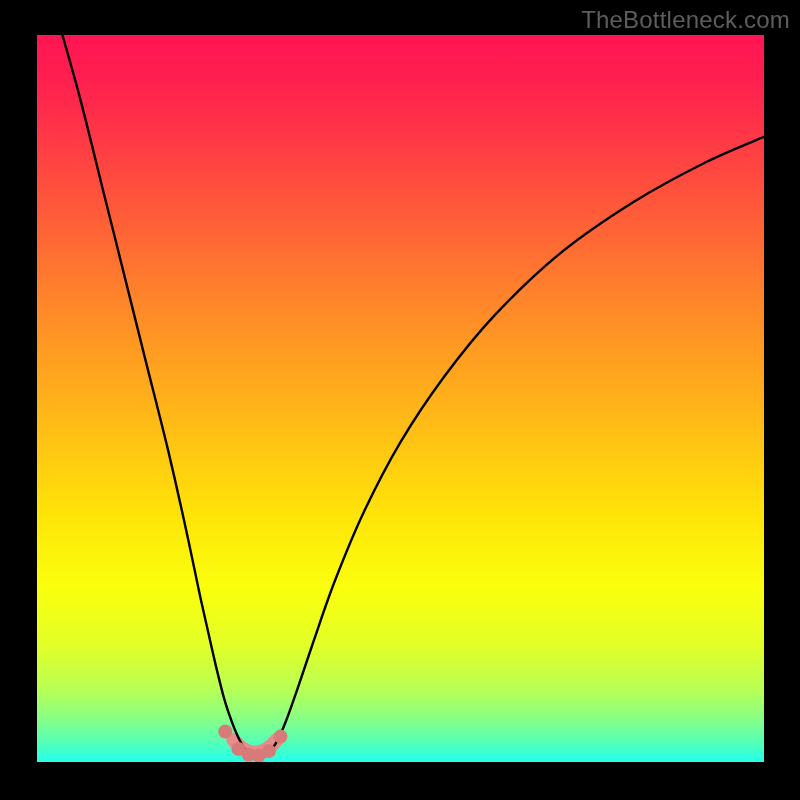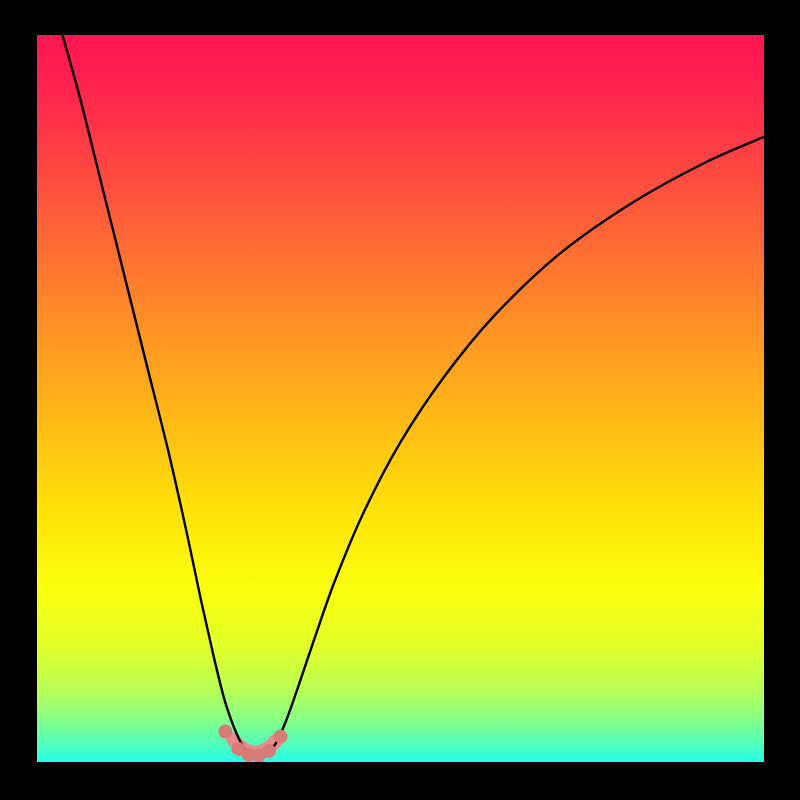--- a/index.html
+++ b/index.html
@@ -58,20 +58,21 @@
     left: 0;
     top: 0;
     width: 727px;
     height: 727px;
   }
 </style>
 </head>
 <body>
 
 <div class="frame">
+  <div class="watermark">TheBottleneck.com</div>
   <div class="plot">
     <svg class="curve" viewBox="0 0 727 727" preserveAspectRatio="none">
       <g>
           <path d="M 196.29000000000002 704.8249999999999 Q 218.10000000000002 730.819, 239.91000000000003 704.8249999999999" fill="none" stroke="#e68d8b" stroke-width="14" stroke-linecap="round"></path>
         </g>
       <path fill="none" stroke="#000" stroke-width="2.4" stroke-linecap="round" d="M 25.4 0.0 C 28.5 10.9, 37.0 40.0, 43.6 65.4 C 50.3 90.9, 58.2 123.6, 65.4 152.7 C 72.7 181.8, 80.0 210.8, 87.2 239.9 C 94.5 269.0, 101.8 298.1, 109.0 327.1 C 116.3 356.2, 124.2 386.5, 130.9 414.4 C 137.5 442.3, 143.6 469.5, 149.0 494.4 C 154.5 519.2, 159.0 542.2, 163.6 563.4 C 168.2 584.6, 172.7 604.6, 176.7 621.6 C 180.7 638.5, 184.1 653.1, 187.6 665.2 C 191.1 677.3, 194.7 686.7, 197.7 694.3 C 200.8 701.9, 203.3 706.8, 205.7 711.0 C 208.2 715.2, 210.2 717.7, 212.3 719.7 C 214.3 721.8, 216.2 722.8, 218.1 723.4 C 220.0 724.0, 222.0 724.0, 223.9 723.4 C 225.9 722.8, 227.3 722.2, 229.7 719.7 C 232.2 717.3, 235.3 714.3, 238.5 708.8 C 241.6 703.4, 245.0 696.1, 248.6 687.0 C 252.3 677.9, 255.7 667.6, 260.3 654.3 C 264.9 641.0, 270.0 625.2, 276.3 607.0 C 282.6 588.9, 289.6 567.1, 298.1 545.3 C 306.6 523.4, 316.2 499.2, 327.2 476.2 C 338.1 453.2, 350.2 429.5, 363.5 407.1 C 376.8 384.7, 391.4 362.9, 407.1 341.7 C 422.9 320.5, 438.6 300.5, 458.0 279.9 C 477.4 259.3, 500.4 236.9, 523.4 218.1 C 546.5 199.3, 571.9 182.4, 596.1 167.2 C 620.4 152.1, 647.0 138.1, 668.8 127.2 C 690.7 116.3, 717.3 106.0, 727.0 101.8"></path>
       <g>
           <circle cx="188.3" cy="696.5" r="7" fill="#d77a78"></circle>
           <circle cx="201.4" cy="713.9" r="7" fill="#d77a78"></circle>
           <circle cx="211.6" cy="719.7" r="7" fill="#d77a78"></circle>

